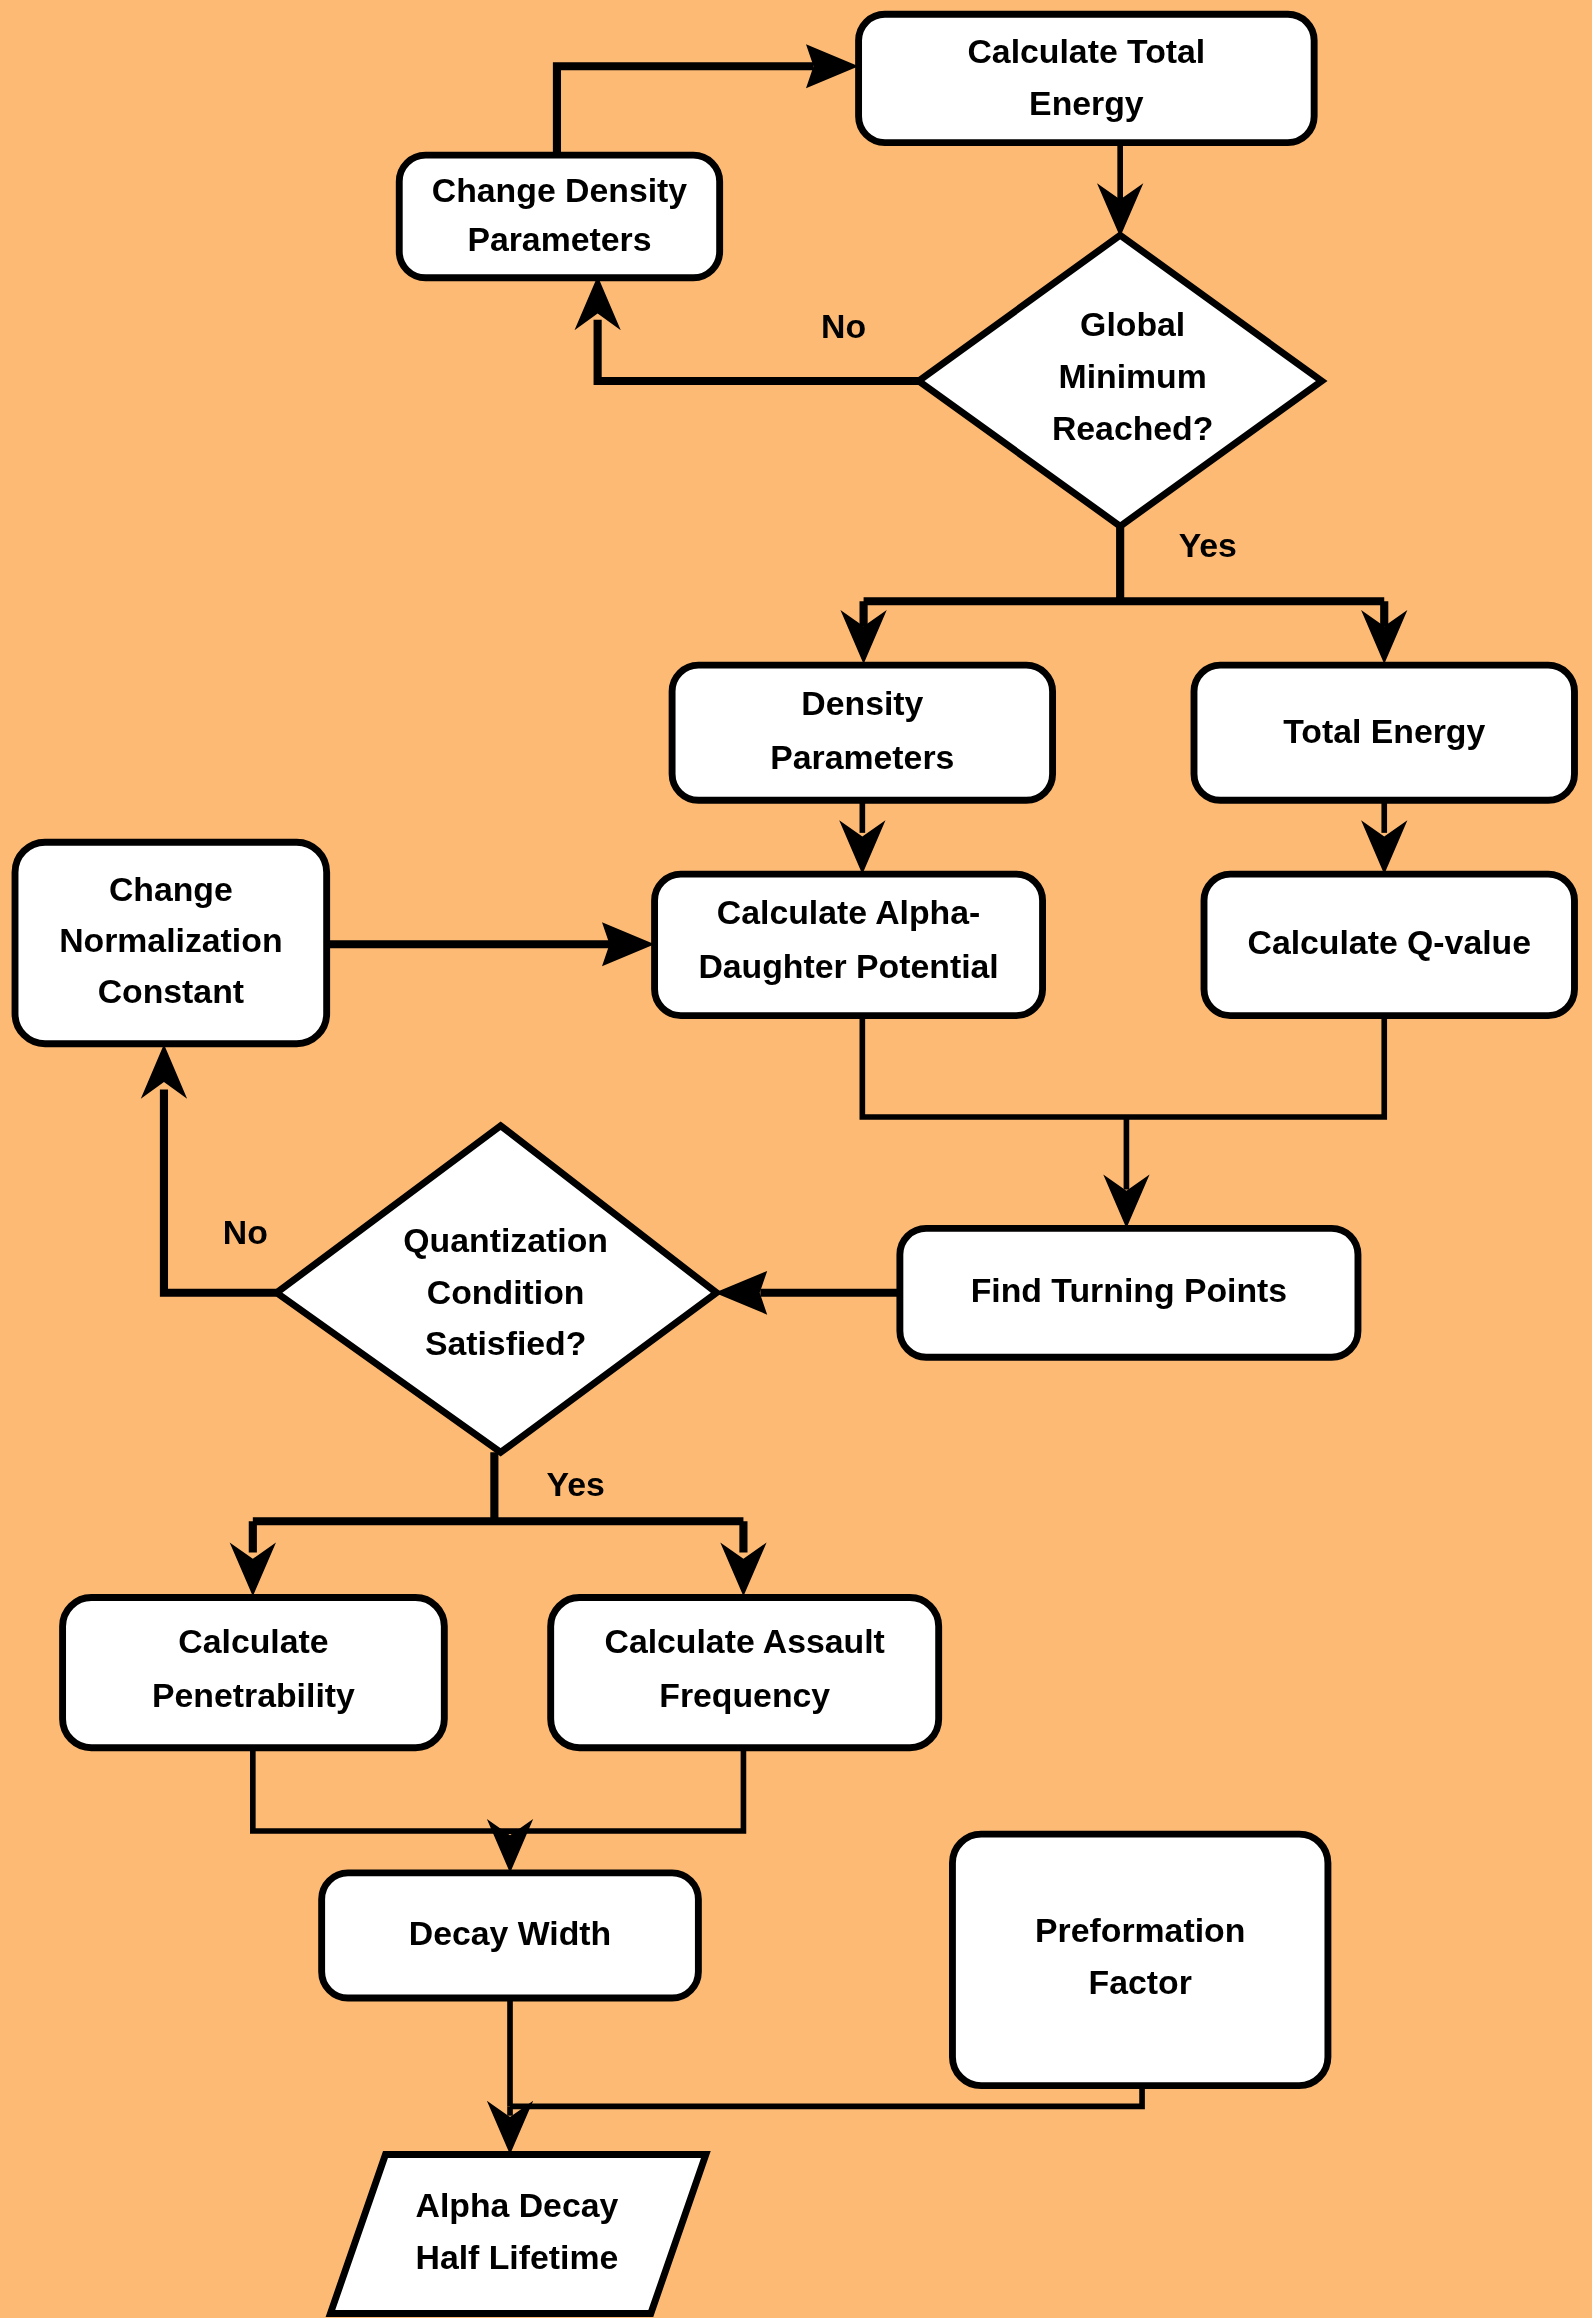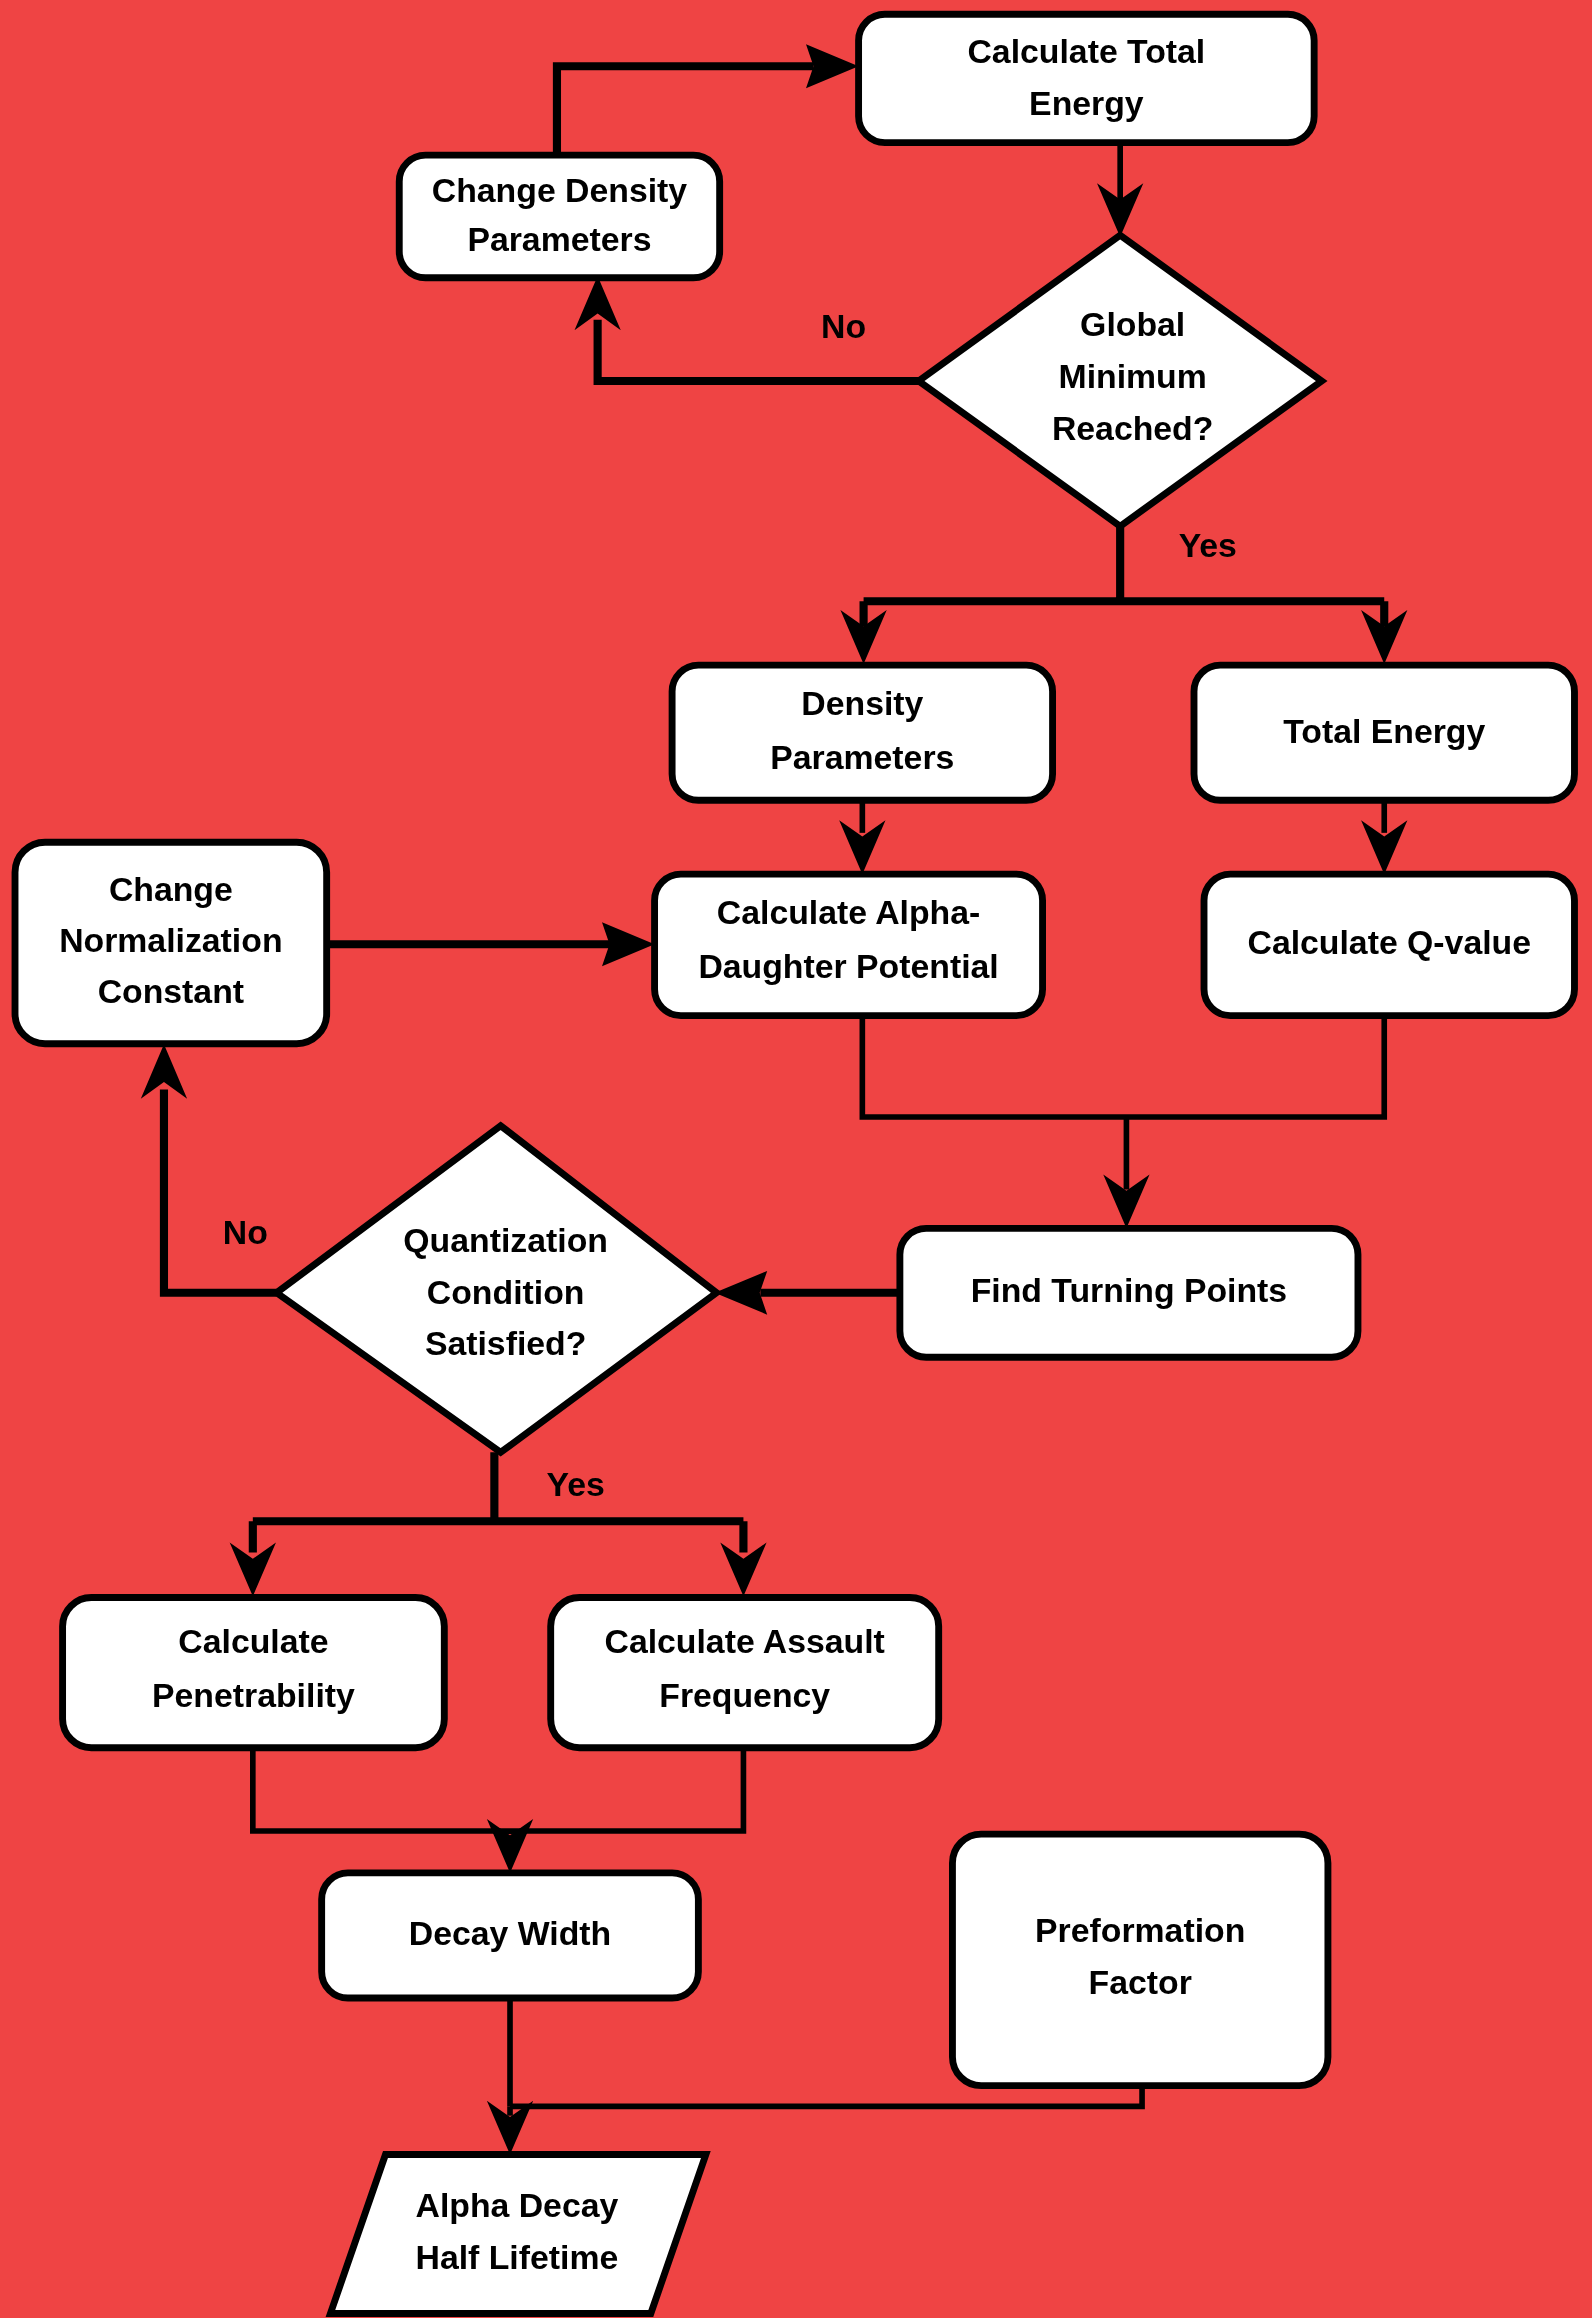--- a/index.html
+++ b/index.html
@@ -4,21 +4,21 @@
 <style>
   html, body {
     margin: 0;
     padding: 0;
     background: #ffffff;
   }
   #page {
     position: relative;
     width: 1592px;
     height: 2319px;
-    background: #ef4444;
+    background: #fdba74;
     overflow: hidden;
     font-family: "Liberation Sans", sans-serif;
   }
   #flow {
     position: absolute;
     top: 0;
     left: 0;
     width: 1592px;
     height: 2319px;
     display: block;

